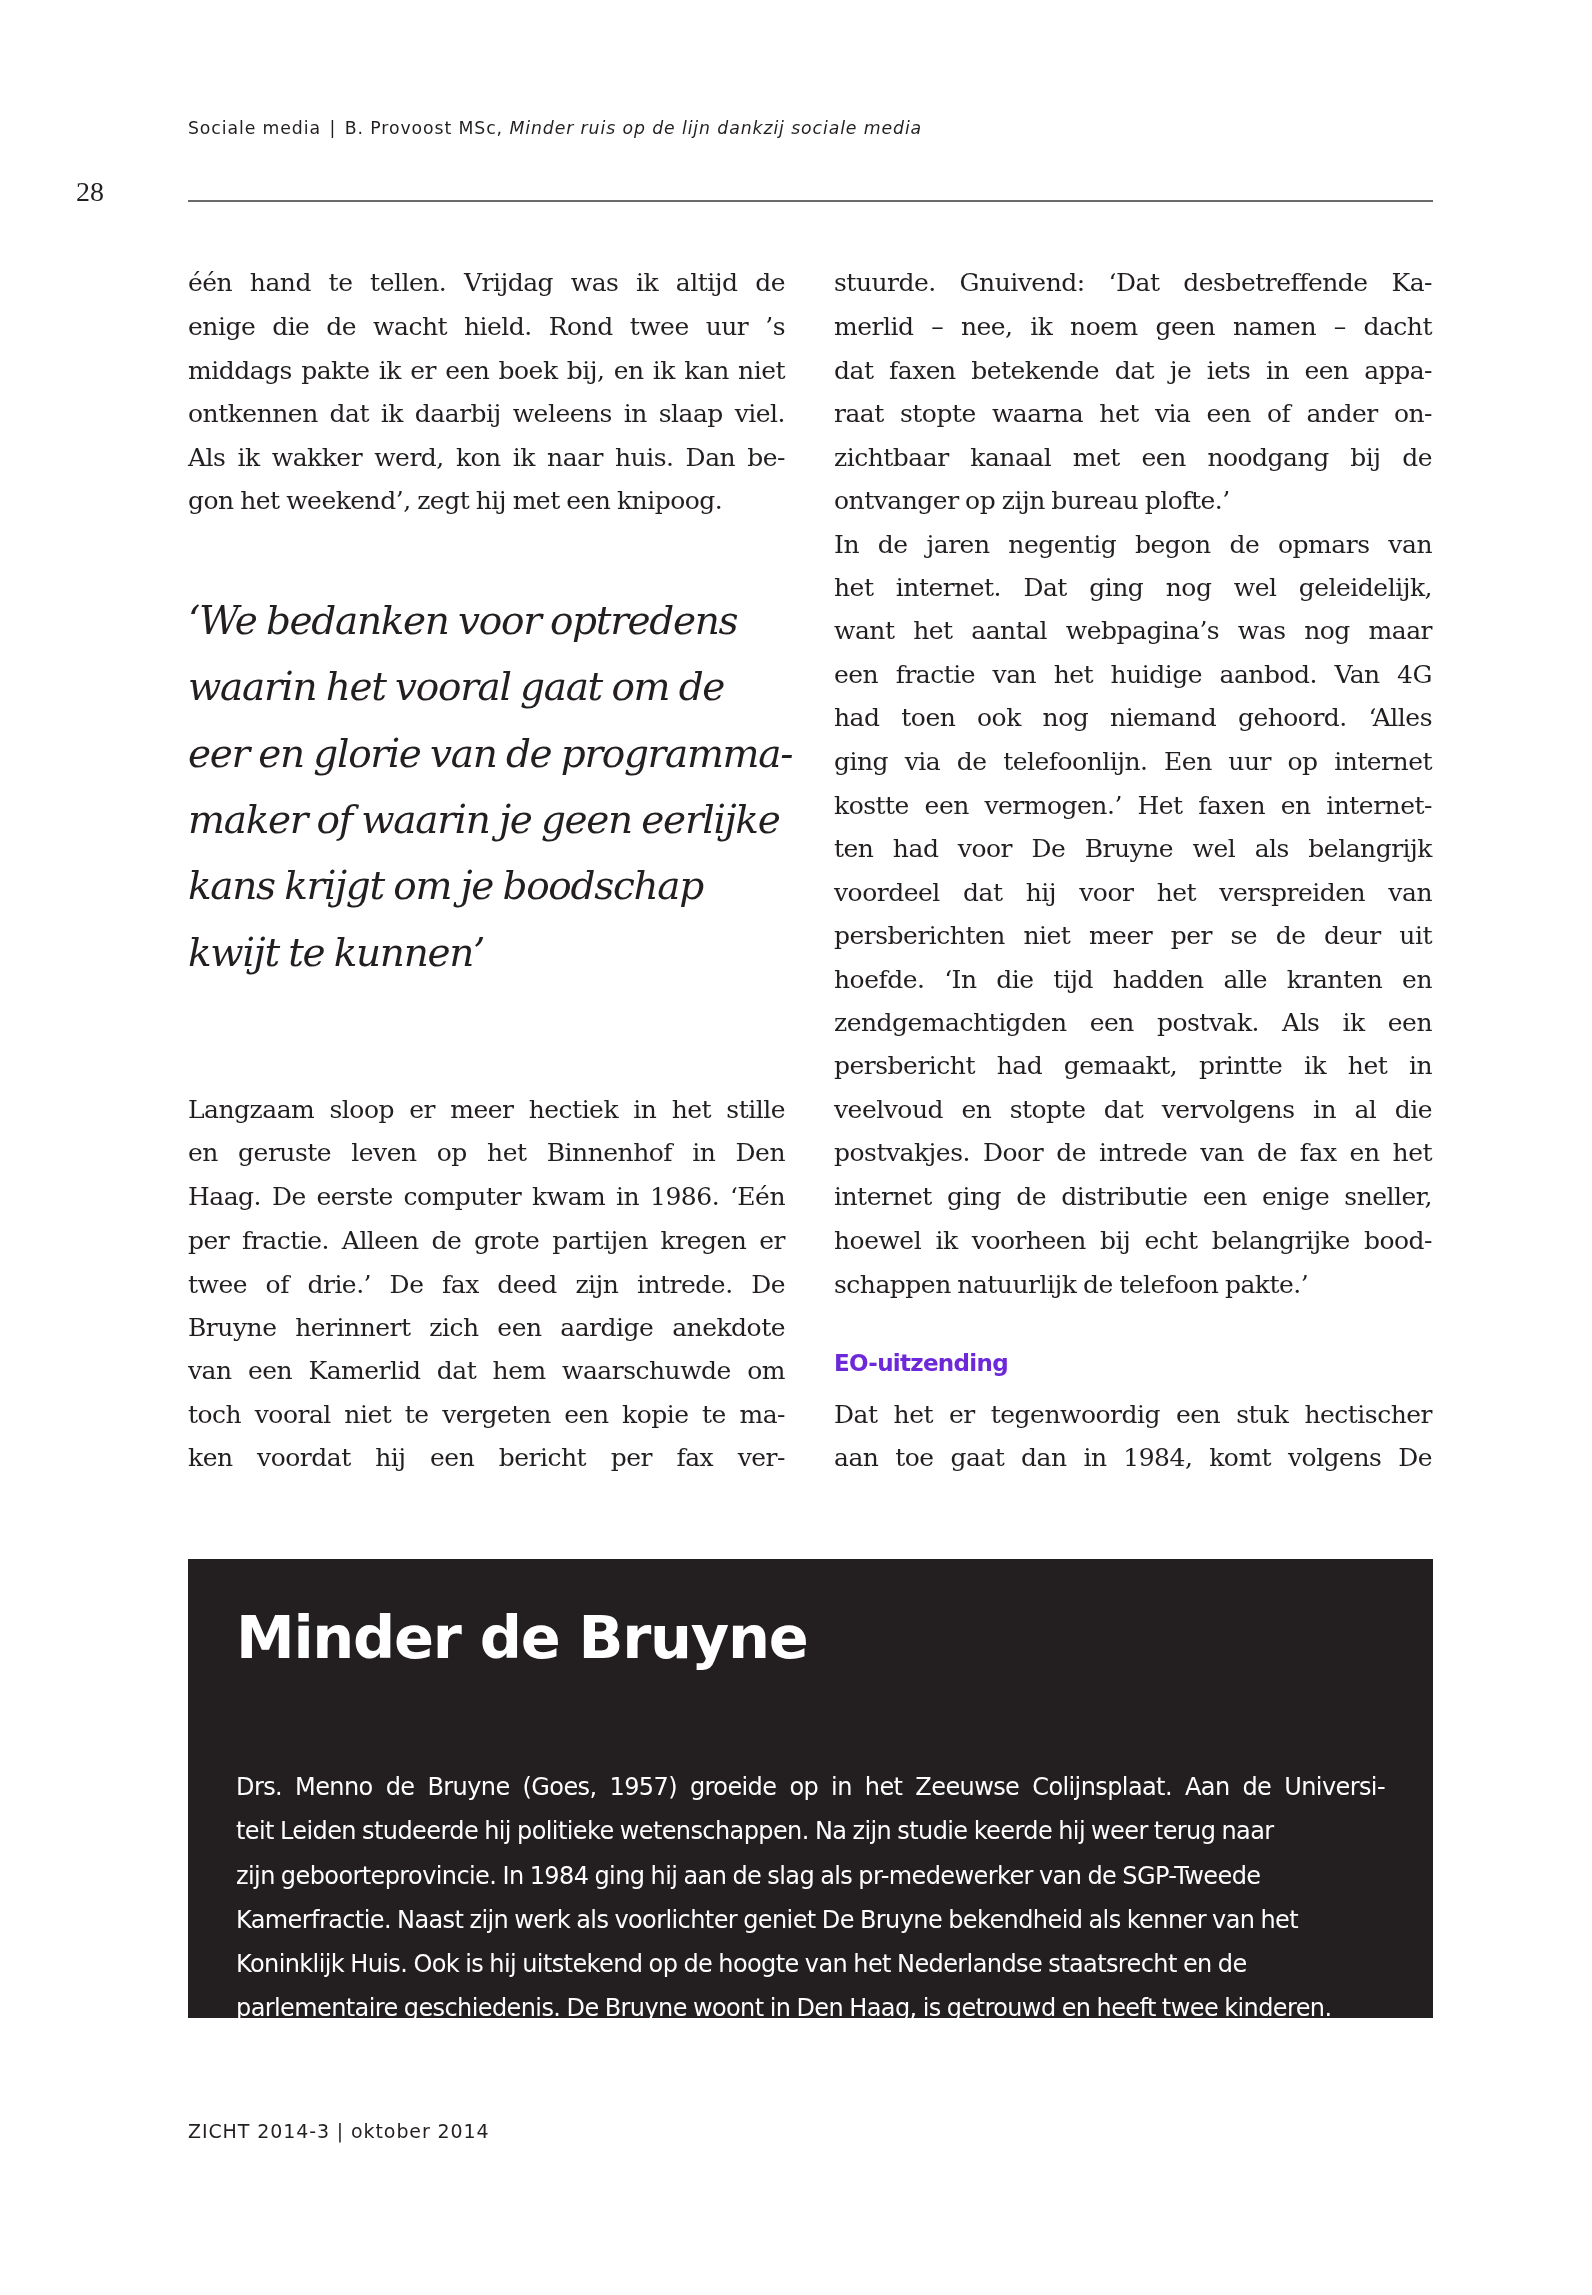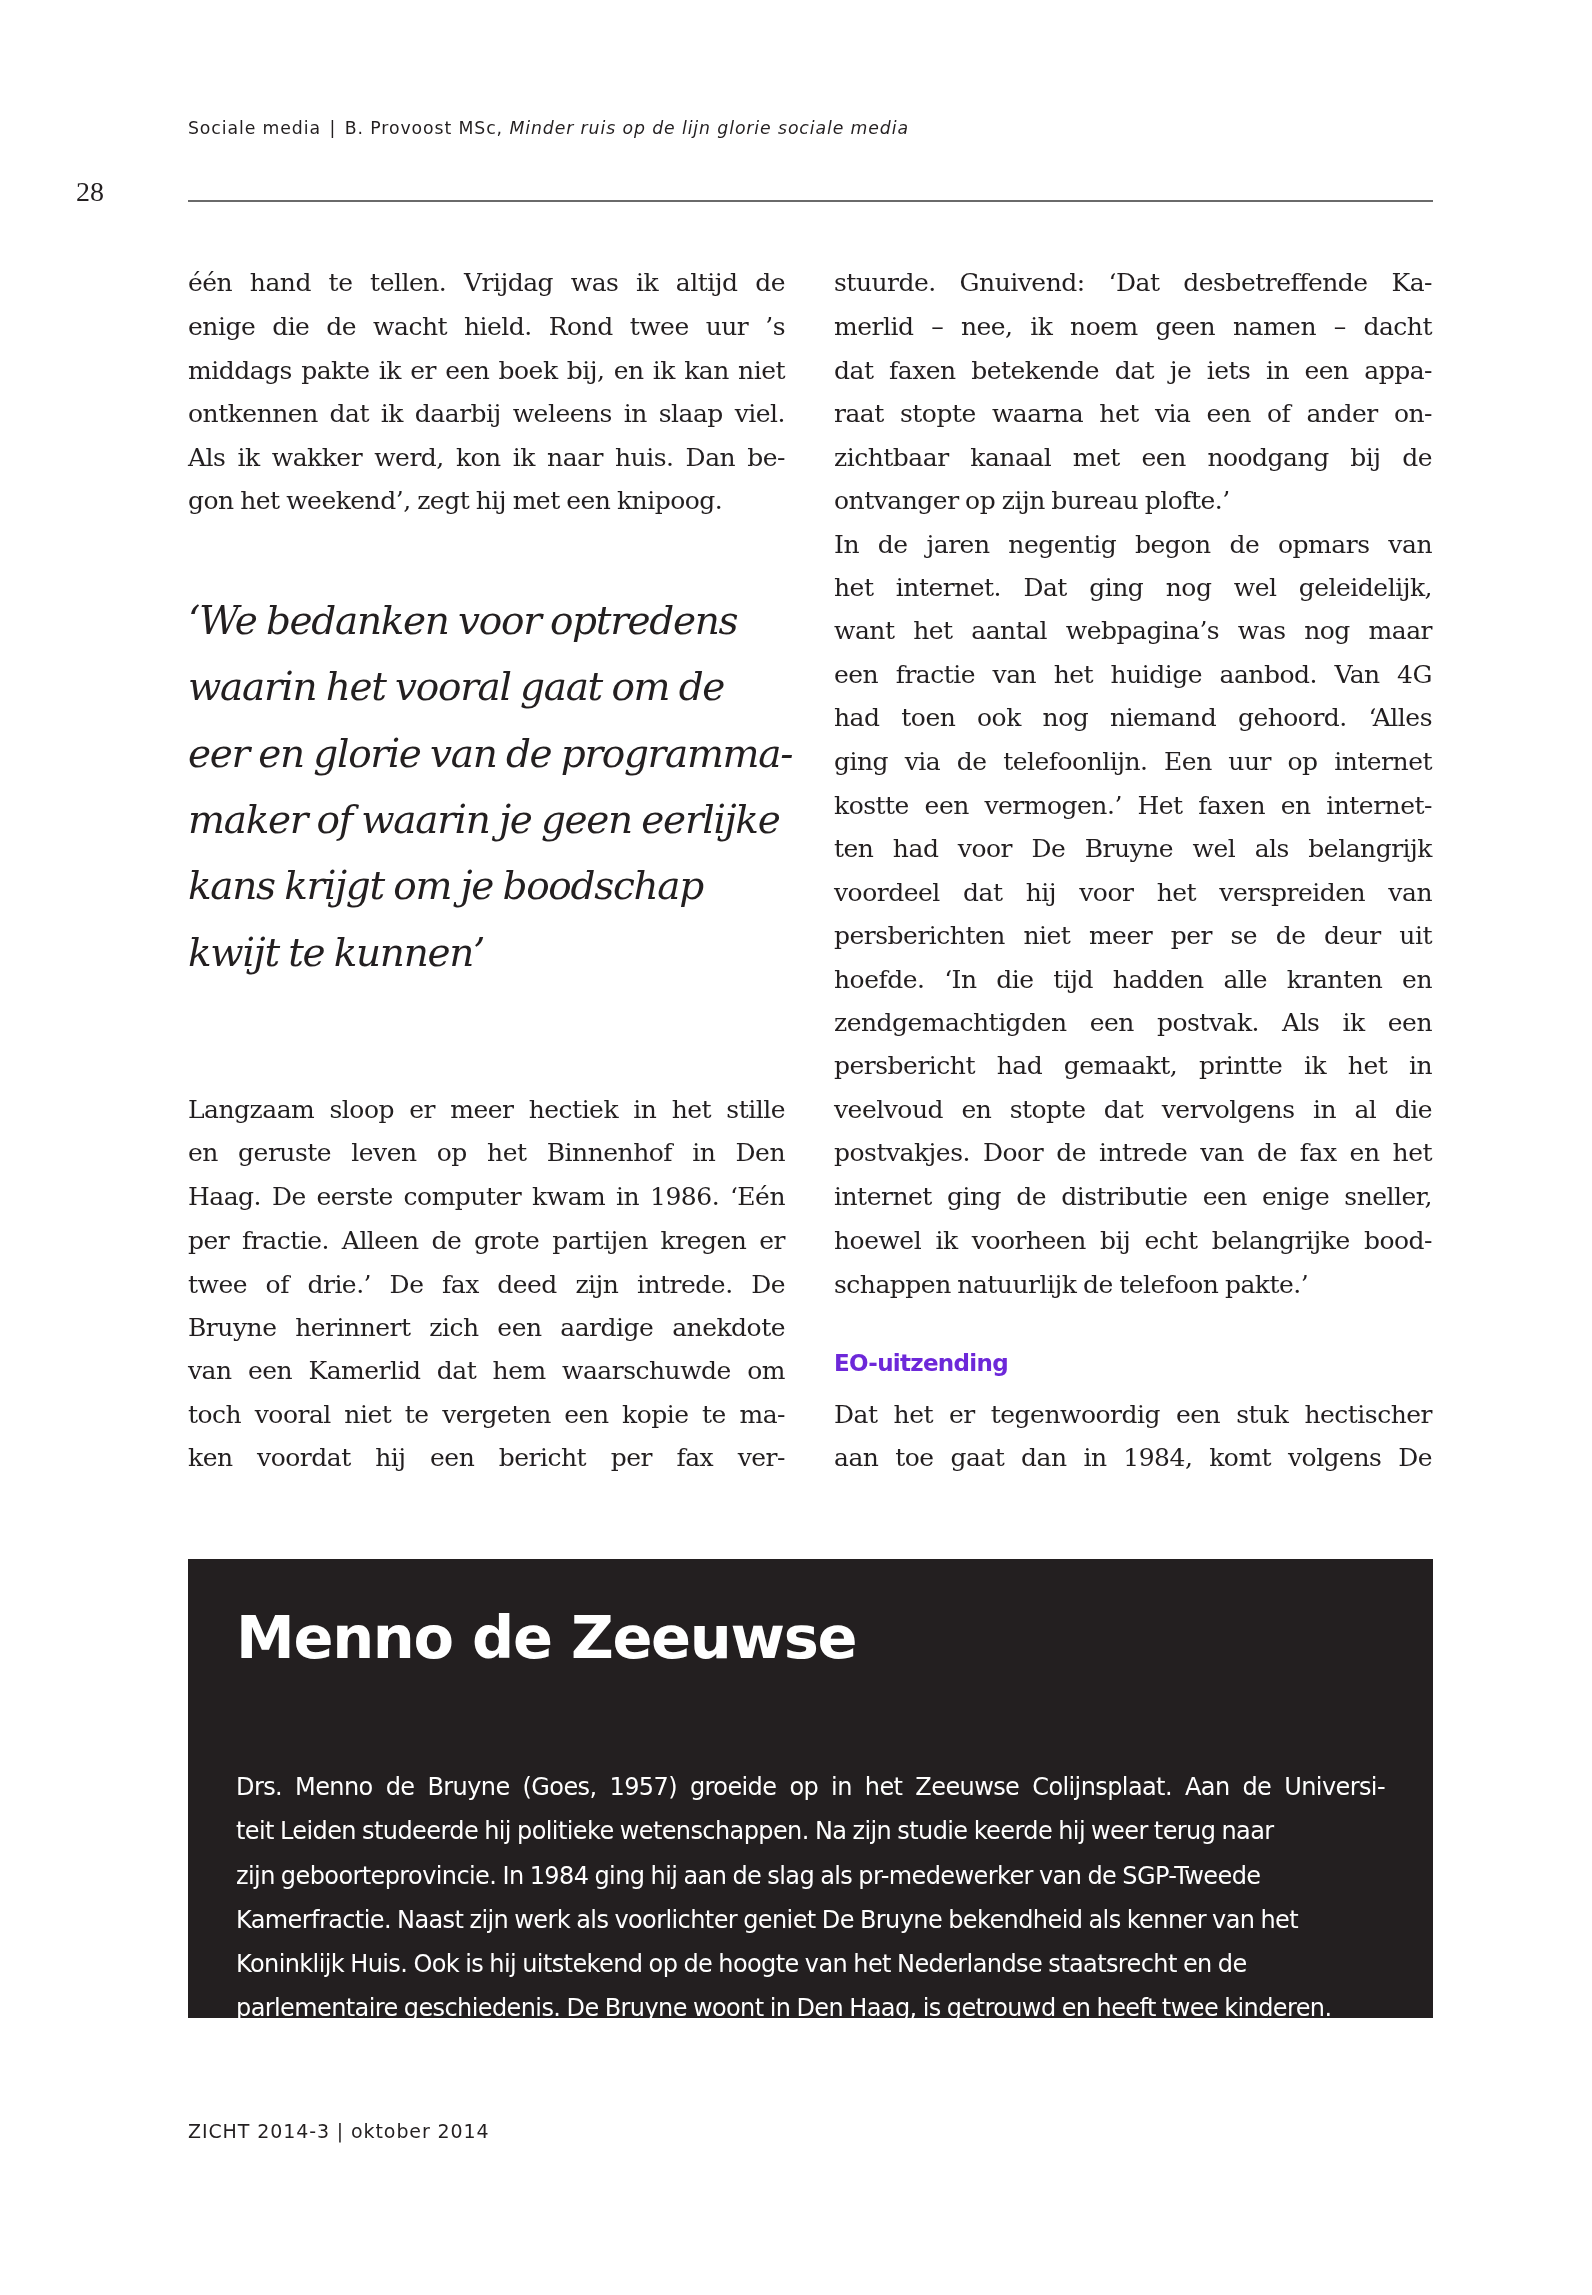--- a/index.html
+++ b/index.html
@@ -19,21 +19,21 @@
   .bio-box { left:188px; top:1559px; width:1245px; height:459px; background:#231f20; }
   .bio-title { left:236px; top:1601px; height:74px; line-height:74px; font-family:"DejaVu Sans", sans-serif; font-weight:bold; font-size:59px; color:#ffffff; letter-spacing:-1.3px; white-space:nowrap; }
   .bio-line { position:absolute; left:236px; width:1149px; height:44px; line-height:44px; font-family:"DejaVu Sans", sans-serif; font-size:24px; color:#ffffff; white-space:nowrap; text-align:justify; text-align-last:justify; letter-spacing:-0.6px; word-spacing:-0.9px;margin-top:43px; }
   .bio-line.ragged { text-align:left; text-align-last:left; }
   .footer { left:188px; top:2081px; font-family:"DejaVu Sans", sans-serif; font-size:19px; line-height:28px; letter-spacing:0.9px; color:#231f20; white-space:nowrap;margin-top:36px; }
 </style>
 </head>
 <body>
 
 <div class="abs running-head">
-  <span>Sociale media</span><span class="sep">|</span><span>B. Provoost MSc,</span> <i>Minder ruis op de lijn glorie sociale media</i>
+  <span>Sociale media</span><span class="sep">|</span><span>B. Provoost MSc,</span> <i>Minder ruis op de lijn dankzij sociale media</i>
 </div>
 <div class="abs page-num">28</div>
 <div class="abs rule"></div>
 
 <div>
   <div class="line col-left" style="top:261px">één hand te tellen. Vrijdag was ik altijd de</div>
   <div class="line col-left" style="top:305px">enige die de wacht hield. Rond twee uur ’s</div>
   <div class="line col-left" style="top:349px">middags pakte ik er een boek bij, en ik kan niet</div>
   <div class="line col-left" style="top:392px">ontkennen dat ik daarbij weleens in slaap viel.</div>
   <div class="line col-left" style="top:436px">Als ik wakker werd, kon ik naar huis. Dan be-</div>
@@ -86,21 +86,21 @@
   <div class="line col-right" style="top:1219px">hoewel ik voorheen bij echt belangrijke bood-</div>
   <div class="line col-right last" style="top:1263px">schappen natuurlijk de telefoon pakte.’</div>
 
   <div class="abs subhead">EO-uitzending</div>
 
   <div class="line col-right" style="top:1393px">Dat het er tegenwoordig een stuk hectischer</div>
   <div class="line col-right" style="top:1436px">aan toe gaat dan in 1984, komt volgens De</div>
 </div>
 
 <div class="abs bio-box"></div>
-<div class="abs bio-title">Menno de Zeeuwse</div>
+<div class="abs bio-title">Minder de Bruyne</div>
 <div>
   <div class="bio-line" style="top:1722px">Drs. Menno de Bruyne (Goes, 1957) groeide op in het Zeeuwse Colijnsplaat. Aan de Universi-</div>
   <div class="bio-line ragged" style="top:1766px">teit Leiden studeerde hij politieke wetenschappen. Na zijn studie keerde hij weer terug naar</div>
   <div class="bio-line ragged" style="top:1811px">zijn geboorteprovincie. In 1984 ging hij aan de slag als pr-medewerker van de SGP-Tweede</div>
   <div class="bio-line ragged" style="top:1855px">Kamerfractie. Naast zijn werk als voorlichter geniet De Bruyne bekendheid als kenner van het</div>
   <div class="bio-line ragged" style="top:1899px">Koninklijk Huis. Ook is hij uitstekend op de hoogte van het Nederlandse staatsrecht en de</div>
   <div class="bio-line ragged" style="top:1943px">parlementaire geschiedenis. De Bruyne woont in Den Haag, is getrouwd en heeft twee kinderen.</div>
 </div>
 
 <div class="abs footer">ZICHT 2014-3 | oktober 2014</div>

